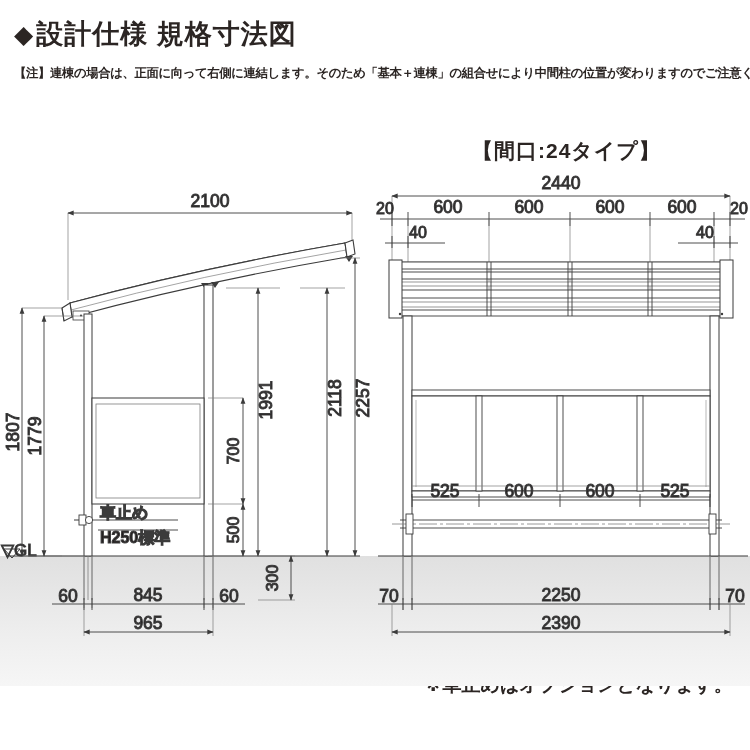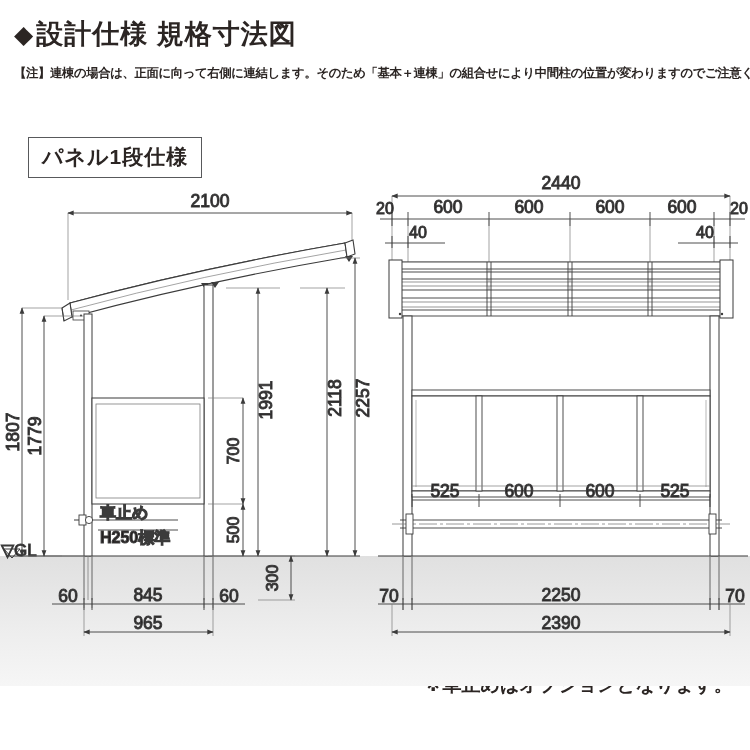--- a/index.html
+++ b/index.html
@@ -63,21 +63,21 @@
 </head>
 <body>
 
 <div id="root">
 
   <div class="hdr-title">
     <span class="dia">◆</span><span>設計仕様 規格寸法図</span>
   </div>
   <div class="hdr-note">【注】連棟の場合は、正面に向って右側に連結します。そのため「基本＋連棟」の組合せにより中間柱の位置が変わりますのでご注意ください。</div>
 
-  <div class="caption-box">パネル1段仕様</div>
+  <div class="caption-plain" id="cap-front">【間口:24タイプ】</div>
 
   <div class="foot-note">※車止めはオプションとなります。</div>
 
   <svg id="dwg" viewBox="0 0 750 750">
     <defs>
       <linearGradient id="gndgrad" x1="0" y1="0" x2="0" y2="1">
         <stop offset="0%" stop-color="#e0e0e0"></stop>
         <stop offset="55%" stop-color="#ededed"></stop>
         <stop offset="100%" stop-color="#f6f6f6"></stop>
       </linearGradient>

